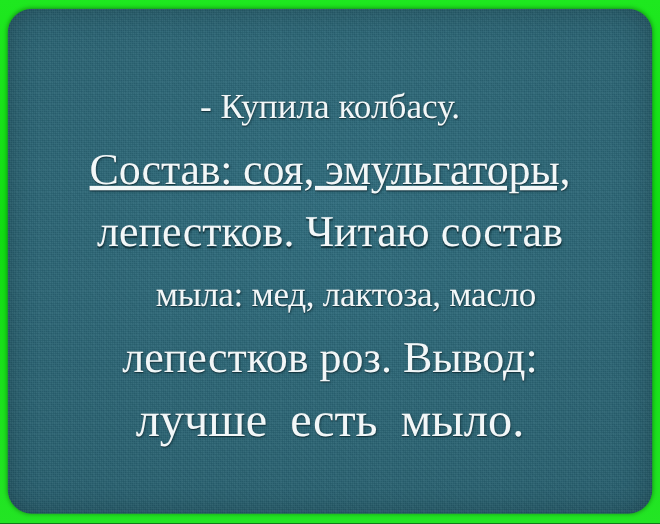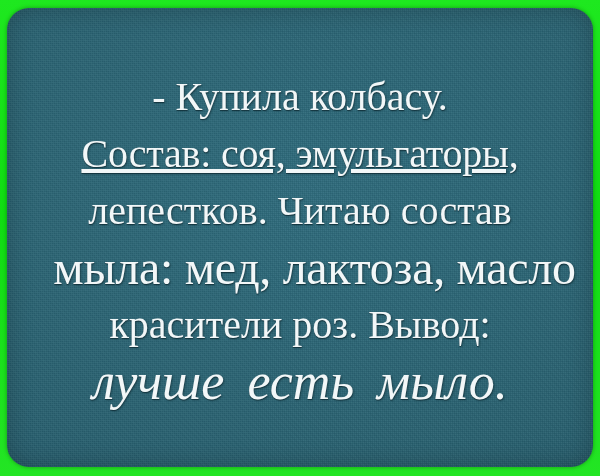--- a/index.html
+++ b/index.html
@@ -89,38 +89,38 @@
     line-height: 57px;
     white-space: nowrap;
     letter-spacing: 0px;
     text-shadow:
       0 1px 0 rgba(16,48,58,0.75),
       1px 1px 2px rgba(10,34,42,0.55),
       0 0 1px rgba(255,255,255,0.25);
   }
 
   
-  .quote-line.line-1 { font-size: 40px; }
+  .quote-line.line-1 { font-size: 32px; }
   .quote-line.line-2 { font-size: 40px; letter-spacing: -0.2px; text-decoration: underline; }
   .quote-line.line-3 { font-size: 40px; }
-  .quote-line.line-4 { font-size: 48px; letter-spacing: -0.3px; margin-left: 29px; }
+  .quote-line.line-4 { font-size: 32px; letter-spacing: -0.3px; margin-left: 29px; }
   .quote-line.line-5 { font-size: 40px; }
-  .quote-line.line-6 { font-size: 52px; word-spacing: 10px; font-style: italic; }
+  .quote-line.line-6 { font-size: 44px; word-spacing: 10px; }
 </style>
 </head>
 <body>
 
 <div class="meme-canvas">
 
   <div class="green-frame"></div>
 
   <div class="card"></div>
 
   <div class="quote-block">
     <span class="quote-line line-1">- Купила колбасу.</span>
     <span class="quote-line line-2">Состав: соя, эмульгаторы,</span>
     <span class="quote-line line-3">лепестков. Читаю состав</span>
     <span class="quote-line line-4">мыла: мед, лактоза, масло</span>
-    <span class="quote-line line-5">красители роз. Вывод:</span>
+    <span class="quote-line line-5">лепестков роз. Вывод:</span>
     <span class="quote-line line-6">лучше  есть  мыло.</span>
   </div>
 
 </div>
 
 </body></html>

